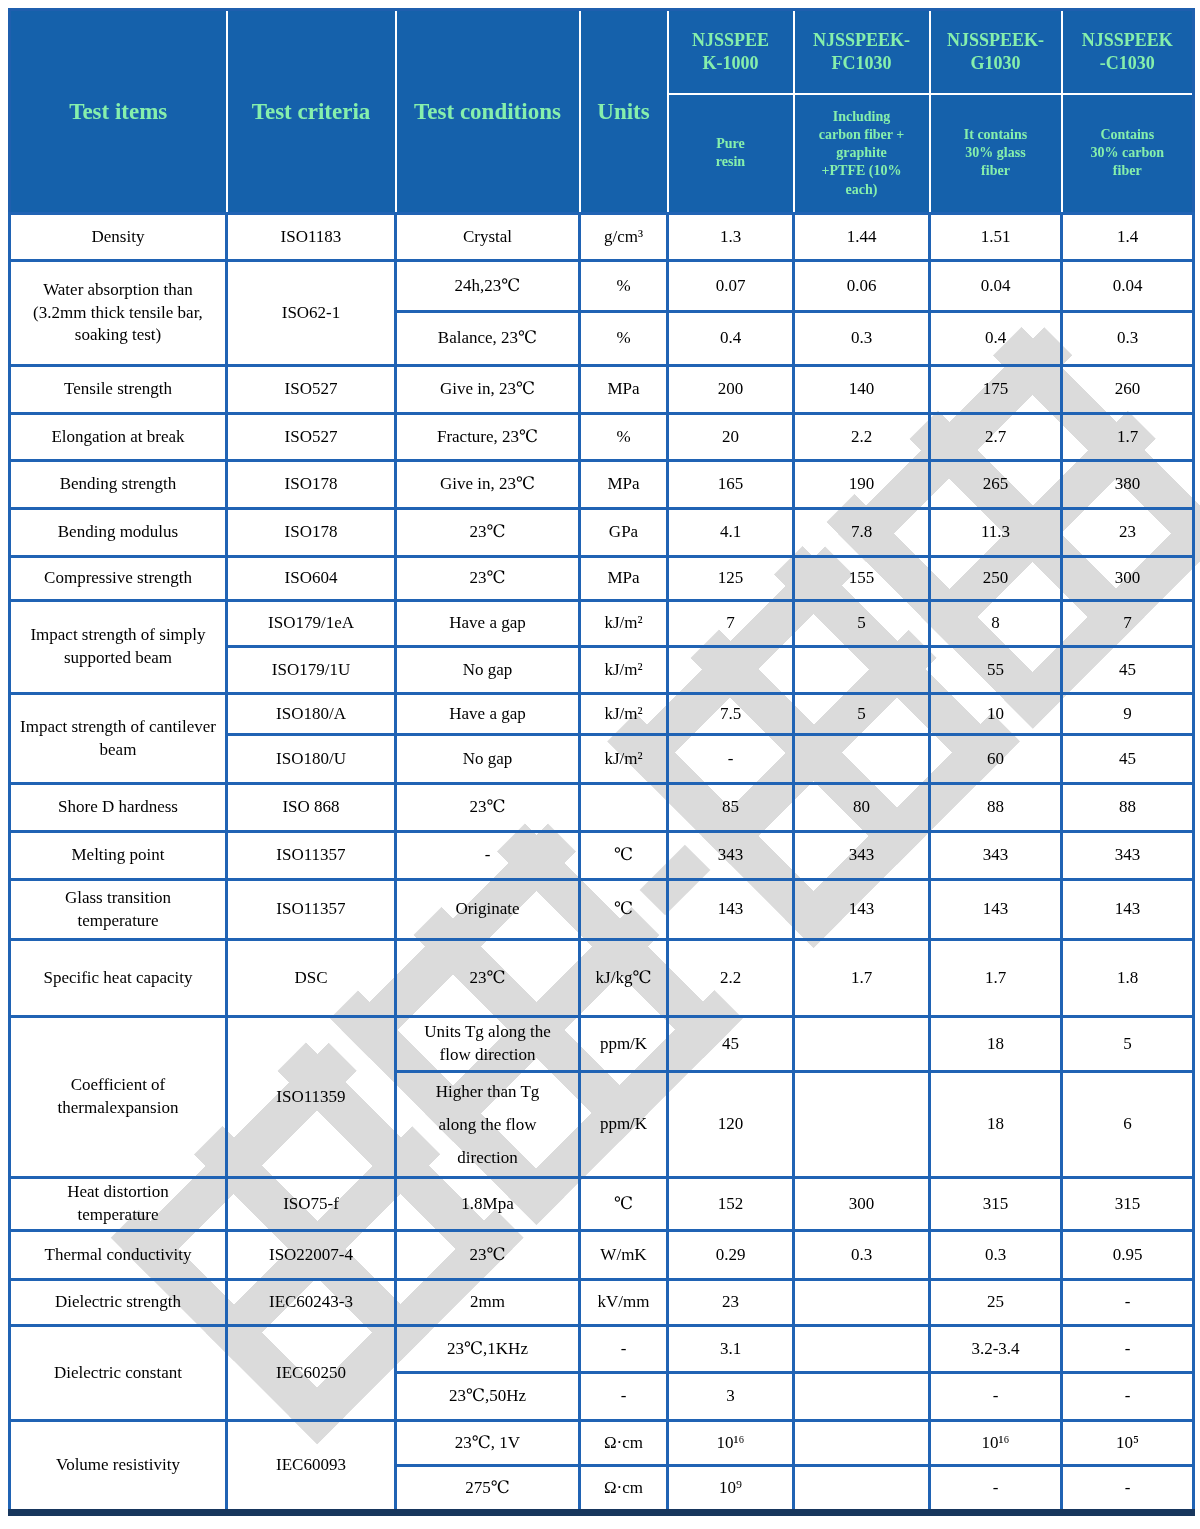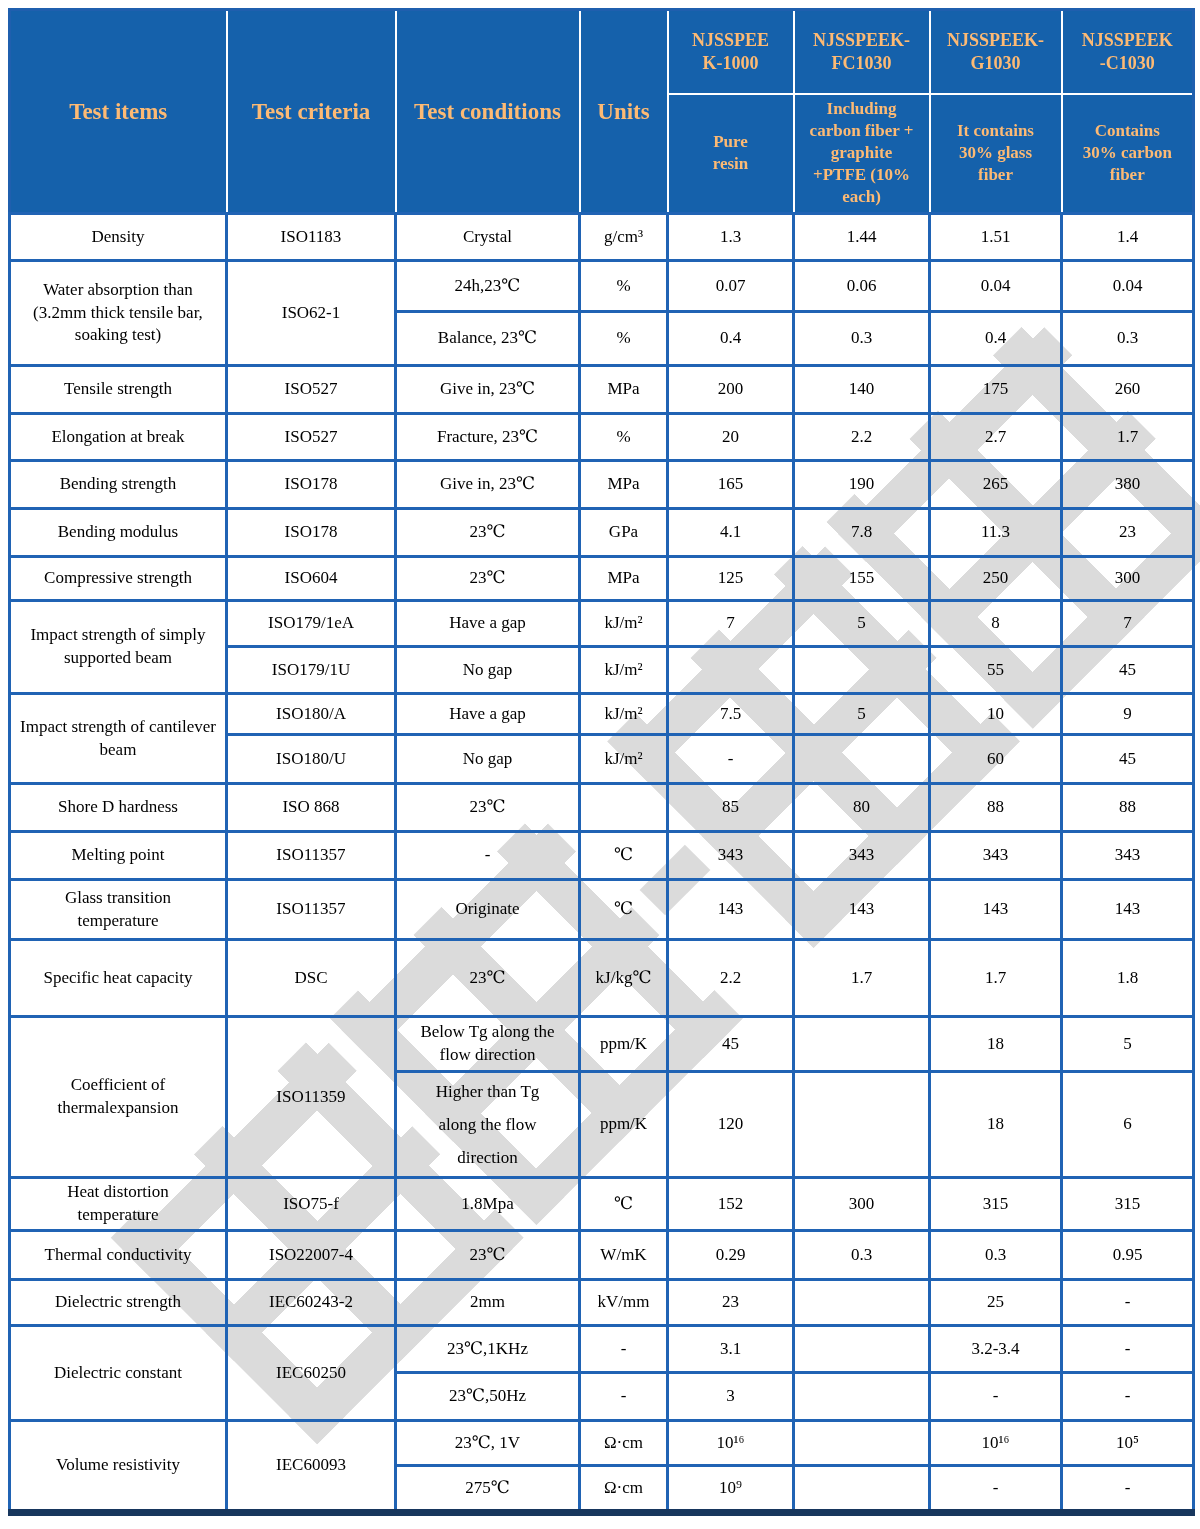--- a/index.html
+++ b/index.html
@@ -8,24 +8,24 @@
   
   .watermark{position:absolute;left:15px;top:726px;width:1304px;height:292px;
     display:flex;align-items:center;gap:18px;transform:rotate(-45deg);z-index:0;}
   .wm-glyph{width:292px;height:292px;flex:0 0 auto;
     background:repeating-linear-gradient(0deg,#dbdbdb 0 40px,transparent 40px 118px),
                repeating-linear-gradient(90deg,#dbdbdb 0 40px,transparent 40px 118px);}
   .wm-dash{width:64px;height:36px;flex:0 0 auto;background:#dbdbdb;}
   table{position:relative;z-index:1;border-collapse:collapse;table-layout:fixed;width:1184px;
     border:3px solid #1f5fae;border-bottom:7px solid #17365d;}
   th,td{white-space:pre-line;text-align:center;vertical-align:middle;padding:2px 3px;overflow:hidden;}
-  th{background:#1561ab;color:#fdba74;border:2px solid #fff;font-weight:bold;line-height:1.3;}
+  th{background:#1561ab;color:#86efac;border:2px solid #fff;font-weight:bold;line-height:1.3;}
   .th-main{font-size:23px;}
   .th-name{font-size:18px;line-height:1.25;}
-  .th-desc{font-size:17px;line-height:1.3;margin-left:40px;}
+  .th-desc{font-size:14px;line-height:1.3;margin-left:40px;}
   td{border:3px solid #2063b4;font-size:17px;line-height:1.35;background:transparent;}
   .lh-wide{line-height:1.95;}
 </style>
 </head>
 <body>
 
 <div class="stage">
 
   <div class="watermark" aria-label="南京首塑">
     <div class="wm-glyph"></div>
@@ -236,21 +236,21 @@
           <td>kJ/kg℃</td>
           <td>2.2</td>
           <td>1.7</td>
           <td>1.7</td>
           <td>1.8</td>
         </tr>
       <tr style="height:55px">
           <td rowspan="2">Coefficient of
 thermalexpansion</td>
           <td rowspan="2">ISO11359</td>
-          <td>Below Tg along the
+          <td>Units Tg along the
 flow direction</td>
           <td>ppm/K</td>
           <td>45</td>
           <td></td>
           <td>18</td>
           <td>5</td>
         </tr>
       <tr style="height:98px">
           <td class="lh-wide">Higher than Tg
 along the flow
@@ -277,21 +277,21 @@
           <td>ISO22007-4</td>
           <td>23℃</td>
           <td>W/mK</td>
           <td>0.29</td>
           <td>0.3</td>
           <td>0.3</td>
           <td>0.95</td>
         </tr>
       <tr style="height:46px">
           <td>Dielectric strength</td>
-          <td>IEC60243-2</td>
+          <td>IEC60243-3</td>
           <td>2mm</td>
           <td>kV/mm</td>
           <td>23</td>
           <td></td>
           <td>25</td>
           <td>-</td>
         </tr>
       <tr style="height:47px">
           <td rowspan="2">Dielectric constant</td>
           <td rowspan="2">IEC60250</td>

